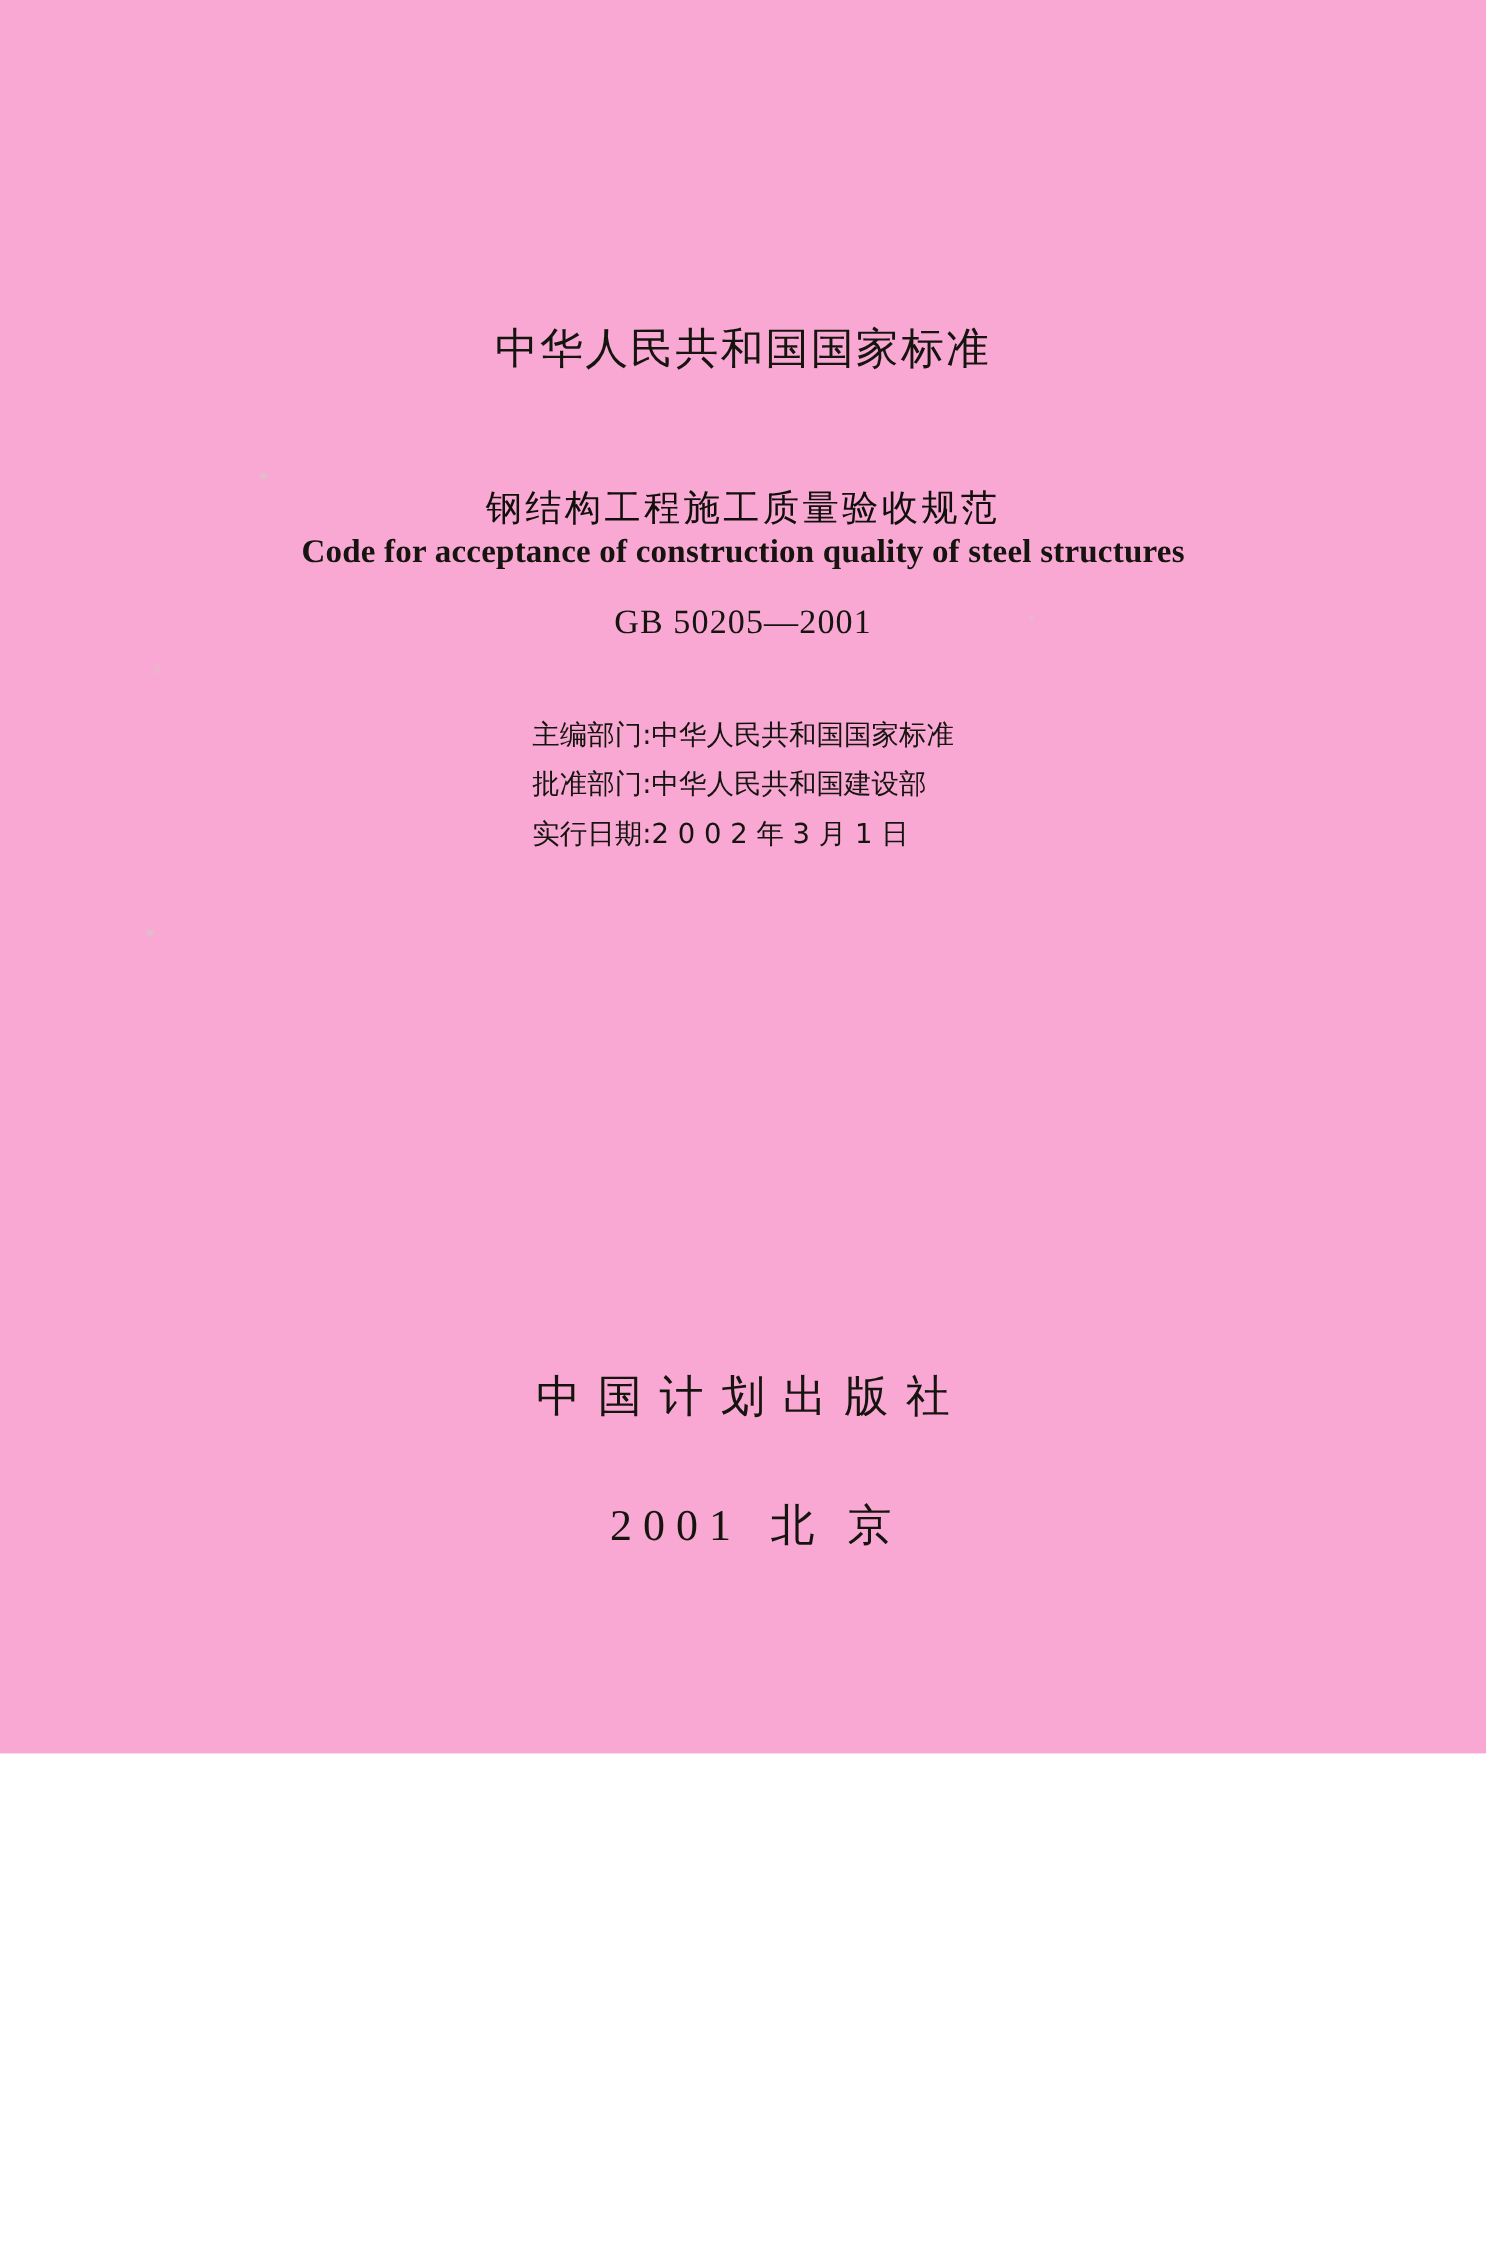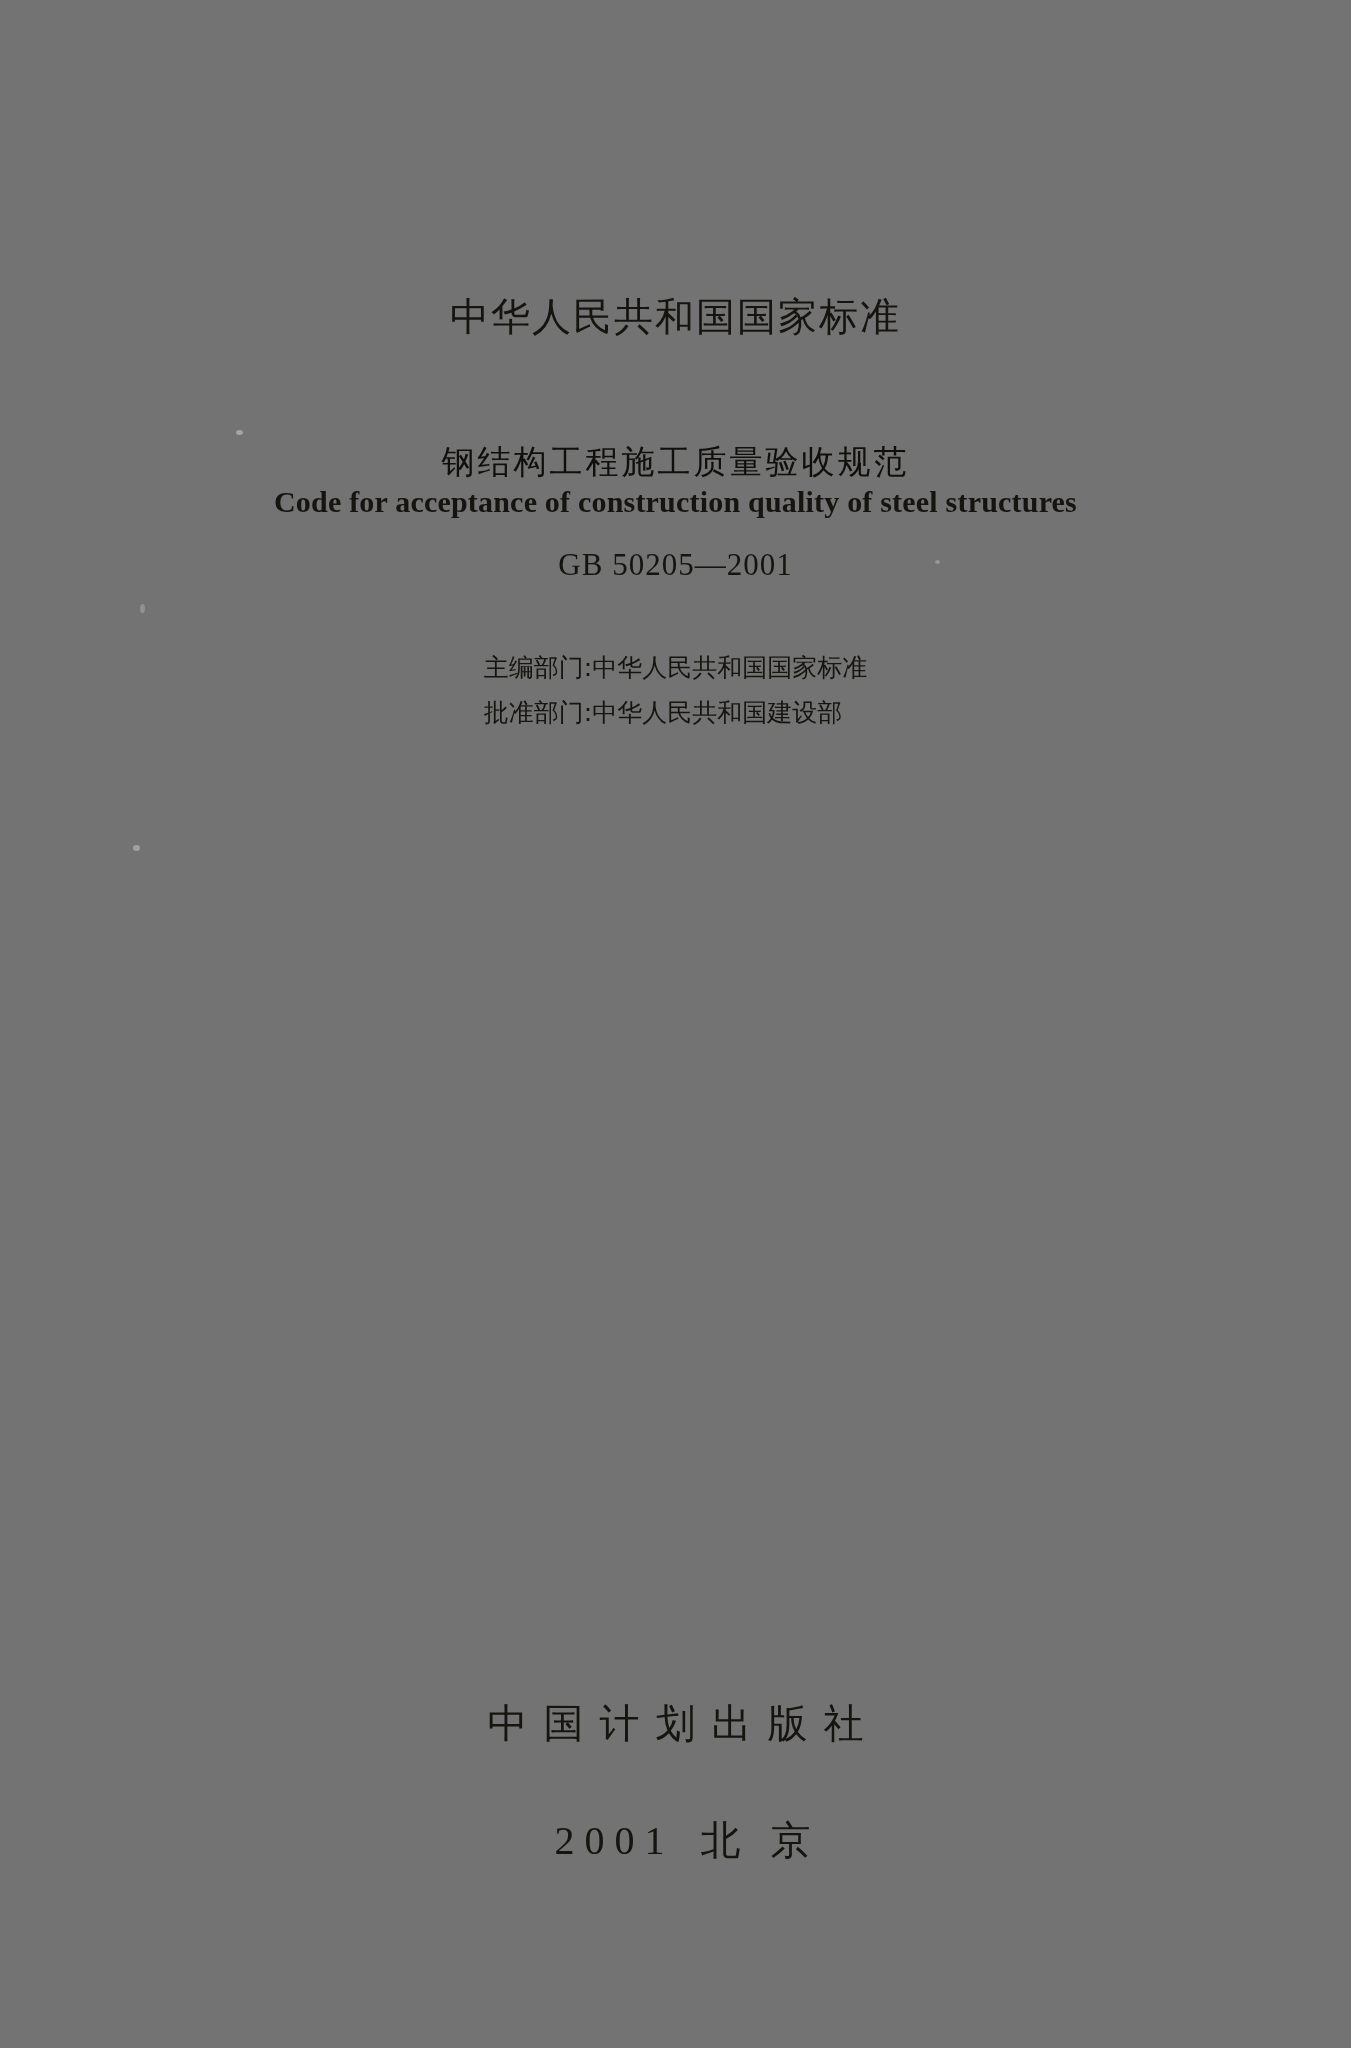--- a/index.html
+++ b/index.html
@@ -11,22 +11,22 @@
     width: 1351px;
     height: 2048px;
     font-family: "Liberation Serif", serif;
     color: #15140f;
     position: relative;
     overflow: hidden;
   }
   .page {
     position: relative;
     width: 1351px;
-    height: 2048px;
-    background: #737373;
+    height: 1594px;
+    background: #f9a8d4;
   }
   
   .speck {
     position: absolute;
     background: #cfcdc6;
     border-radius: 50%;
   }
   .s1 { left: 236px; top: 430px; width: 7px; height: 5px; opacity: .55; }
   .s2 { left: 133px; top: 845px; width: 7px; height: 6px; opacity: .5; }
   .s3 { left: 140px; top: 604px; width: 5px; height: 9px; opacity: .35; background:#d8c9c2; }
@@ -114,20 +114,21 @@
   <span class="speck s4"></span>
 
   <div class="title-block">
     <div class="cn-standard">中华人民共和国国家标准</div>
     <div class="cn-title">钢结构工程施工质量验收规范</div>
     <div class="en-title">Code for acceptance of construction quality of steel structures</div>
     <div class="code-no">GB 50205—2001</div>
     <div class="meta">
       <div>主编部门:中华人民共和国国家标准</div>
       <div>批准部门:中华人民共和国建设部</div>
+      <div>实行日期:2 0 0 2 年 3 月 1 日</div>
     </div>
   </div>
 
   <div class="footer">
     <div class="publisher">中国计划出版社</div>
     <div class="place-year">
       <span>2001</span><span class="gap"></span><span>北 京</span>
     </div>
   </div>
 

